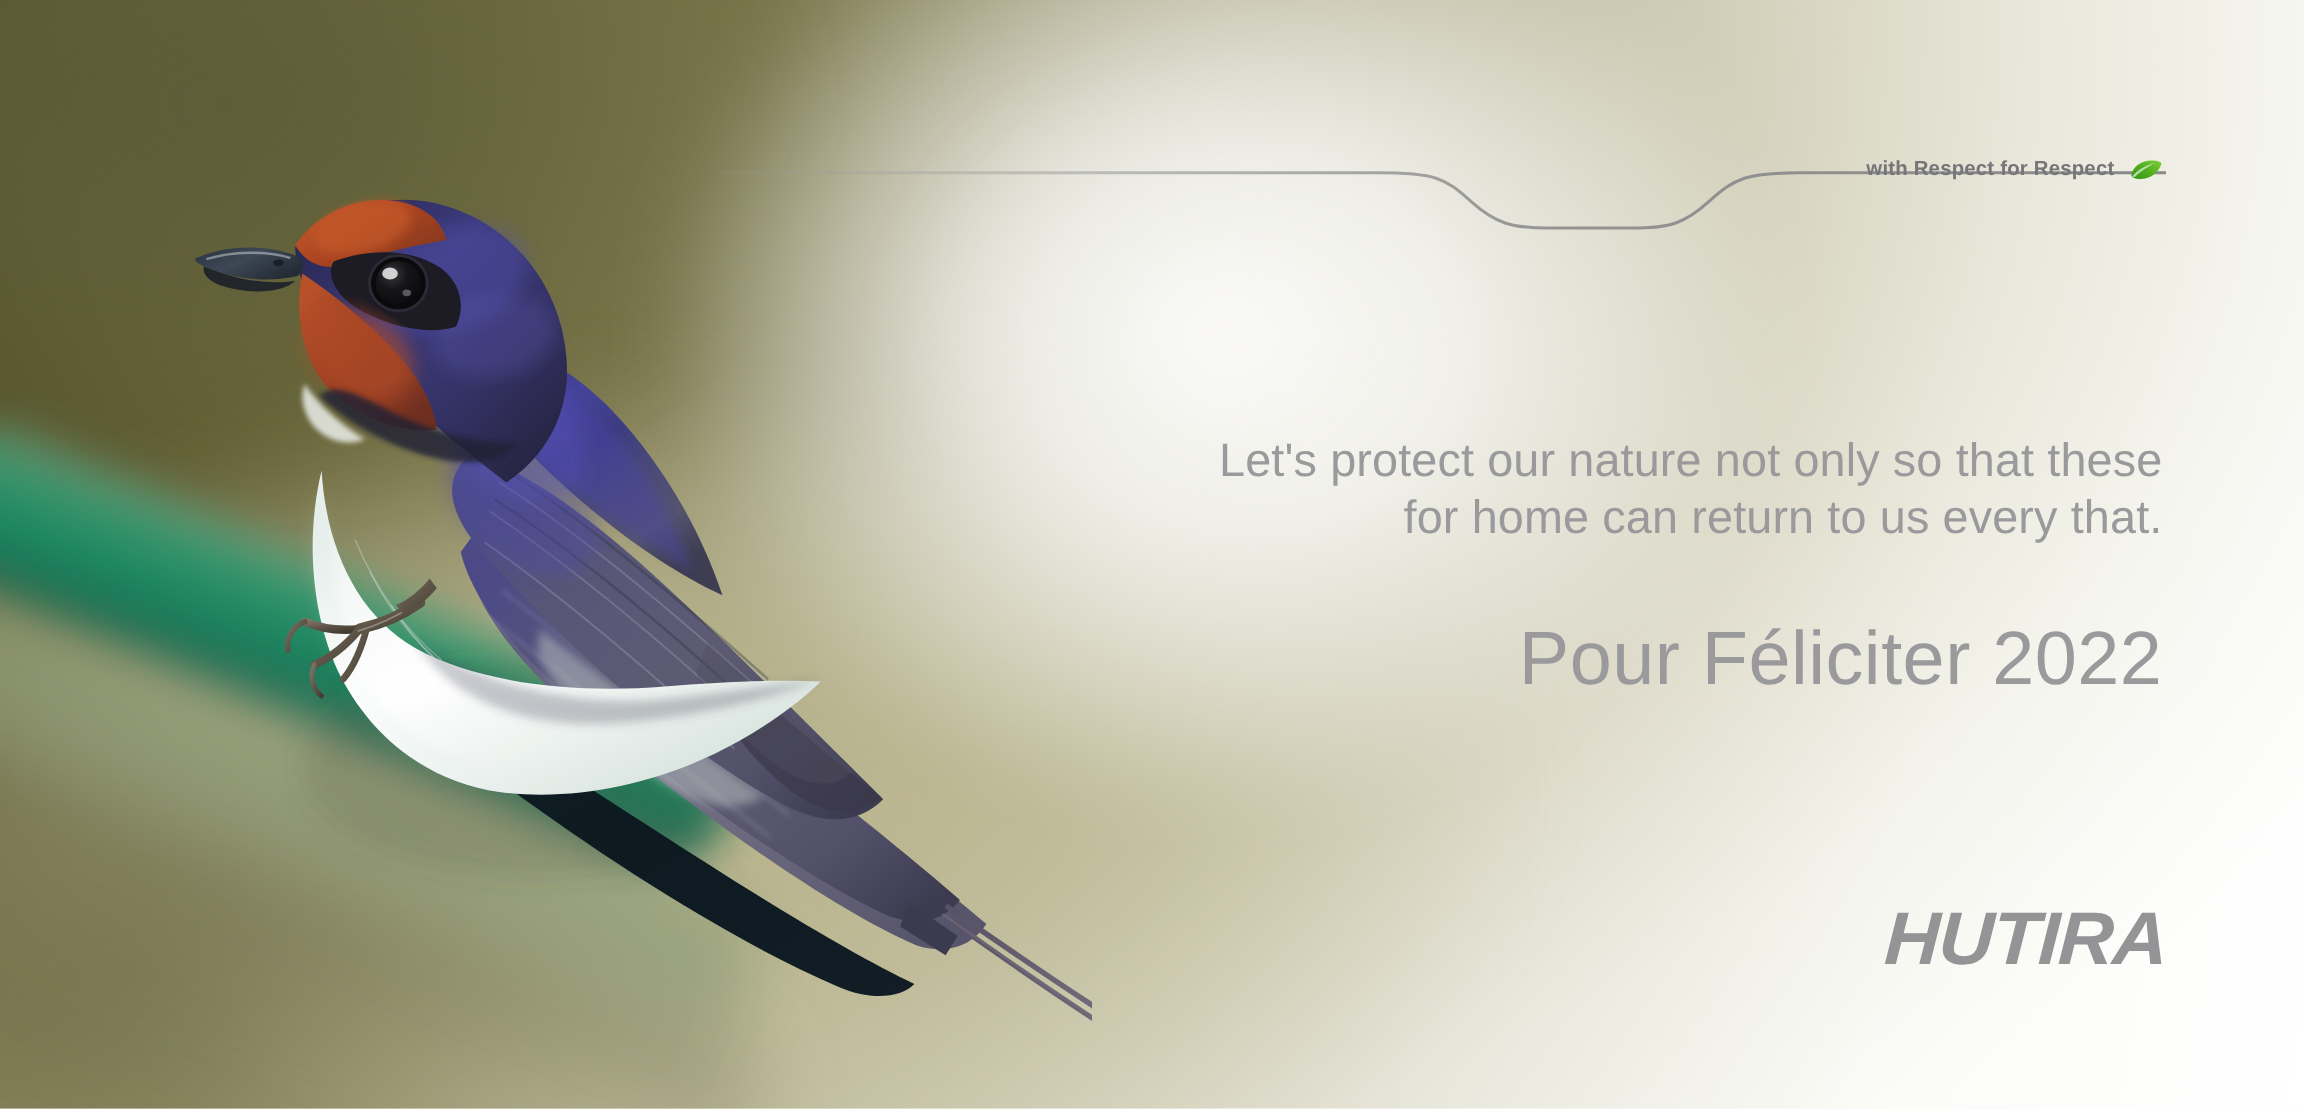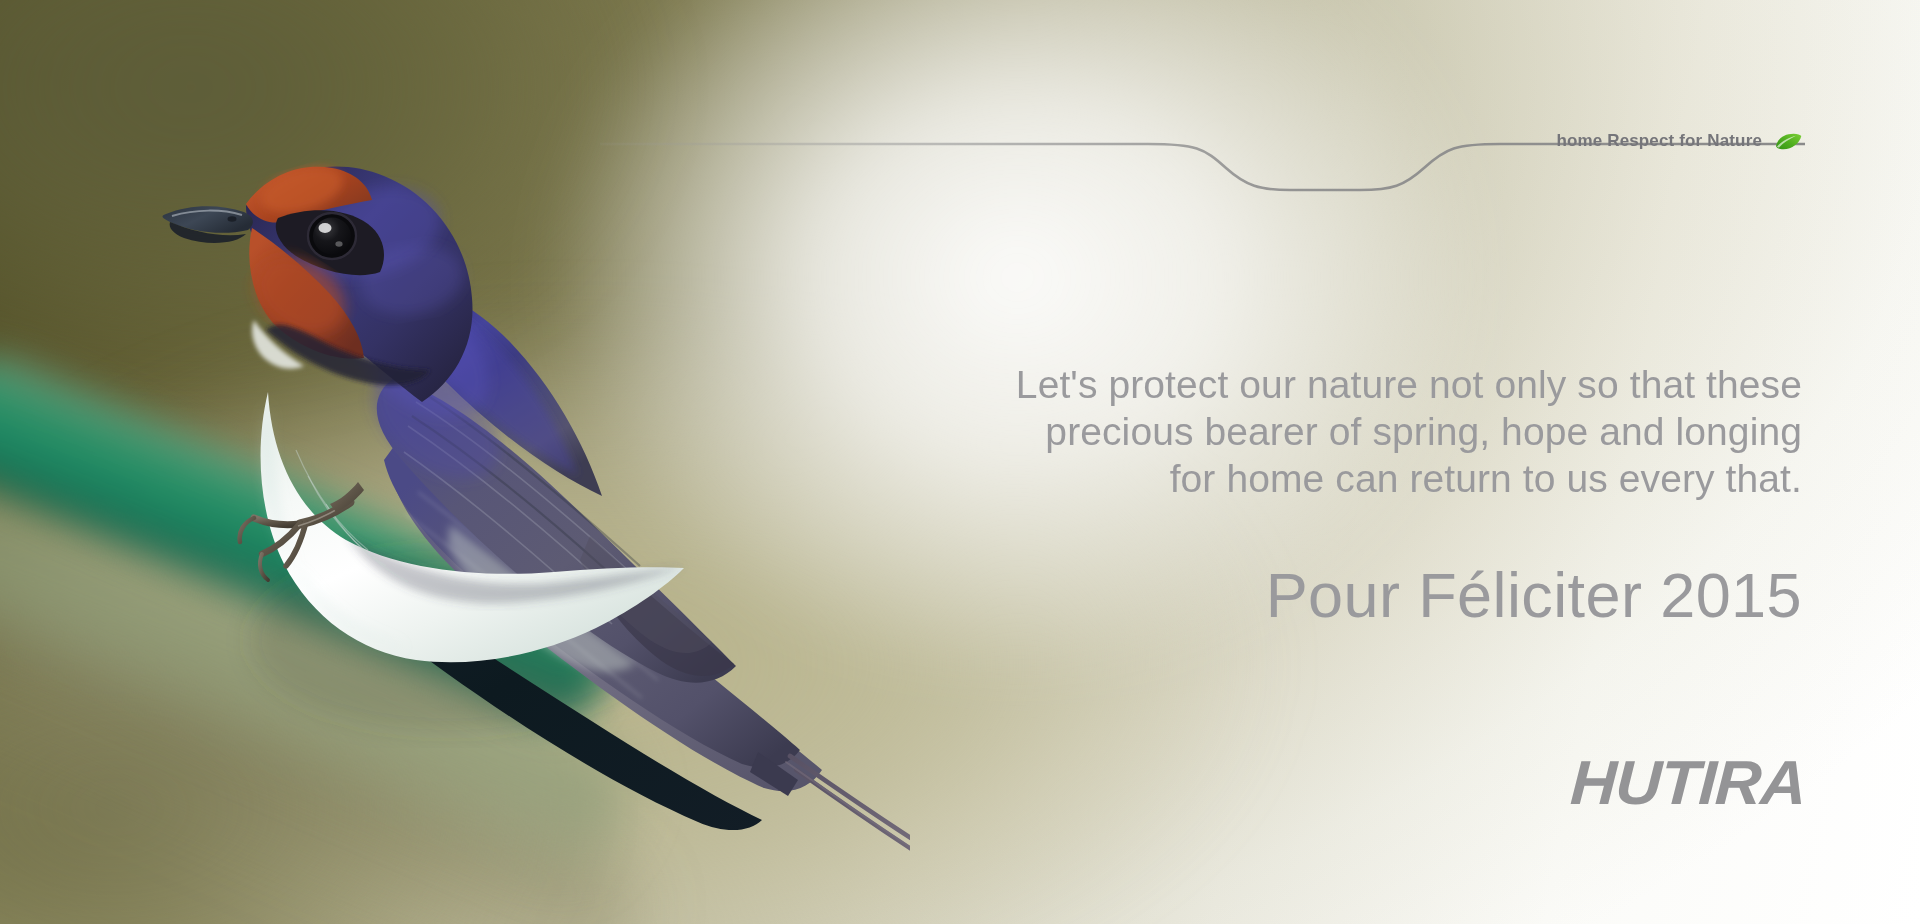--- a/index.html
+++ b/index.html
@@ -403,42 +403,41 @@
                C 596 14, 604 18, 626 38
                C 646 56, 660 60, 690 60
                L 760 60
                C 792 60, 804 56, 824 38
                C 846 18, 856 14, 900 14
                L 1205 14" fill="none" stroke="url(#ruleFade)" stroke-width="2.6"></path>
     </svg>
   </div>
 
   <div class="tagline">
-    <span class="tagline-text">home Respect for Nature</span>
+    <span class="tagline-text">with Respect for Respect</span>
     <span>
       <svg class="leaf-icon" viewBox="0 0 40 28" xmlns="http://www.w3.org/2000/svg">
         <defs>
           <linearGradient id="leafG" x1="0.1" y1="0.85" x2="0.9" y2="0.1">
             <stop offset="0%" stop-color="#3b9a18"></stop>
             <stop offset="45%" stop-color="#4fae1f"></stop>
             <stop offset="100%" stop-color="#73c931"></stop>
           </linearGradient>
         </defs>
         <path d="M1.5 20.5 C 4 9.5, 14 2.5, 27.5 2.5 C 33.5 2.5, 37.5 4, 39 6
                  C 36 17, 25.5 25.5, 12.5 25.5 C 6.5 25.5, 2.5 24, 1.5 20.5 Z" fill="url(#leafG)"></path>
         <path d="M3 21.5 C 9 14.5, 19 8.5, 31 5.5 C 21 10.5, 11.5 16.5, 6 23
                  C 4.5 23, 3.4 22.6, 3 21.5 Z" fill="rgba(255,255,255,.62)"></path>
       </svg>
     </span>
   </div>
 
   <div class="copy">
     <div class="message">
       <div>Let's protect our nature not only so that these</div>
-      <div>precious bearer of spring, hope and longing</div>
       <div>for home can return to us every that.</div>
     </div>
-    <div class="headline">Pour Féliciter 2015</div>
+    <div class="headline">Pour Féliciter 2022</div>
   </div>
 
   <div class="logo">HUTIRA</div>
 
 </div>
 
 </body></html>

